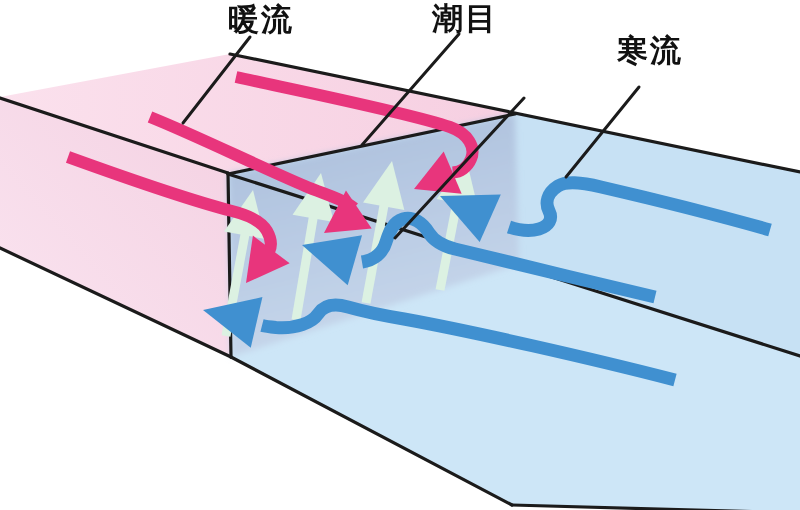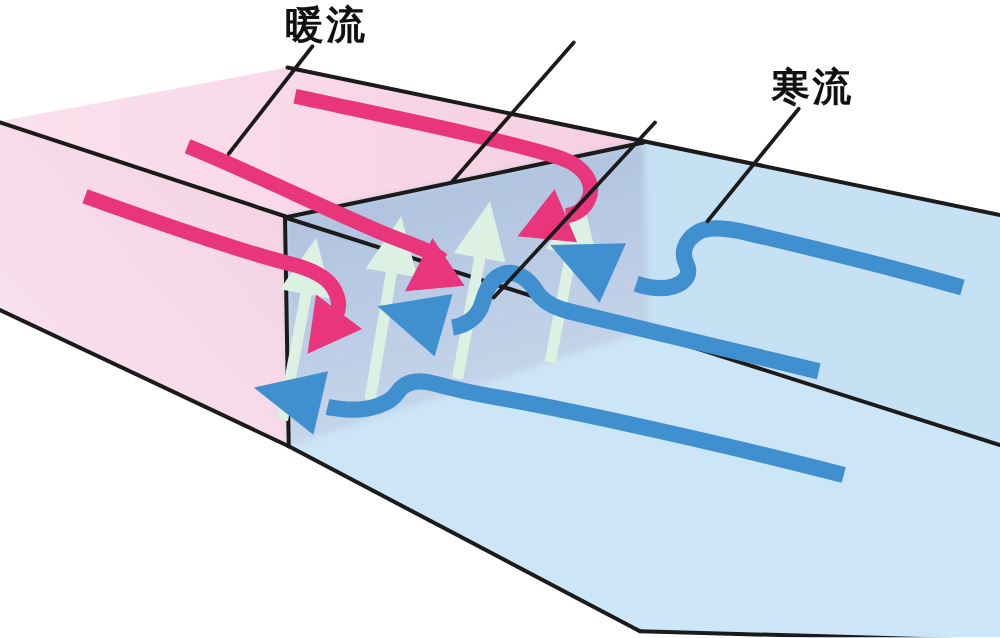--- a/index.html
+++ b/index.html
@@ -100,14 +100,15 @@
 
     <g stroke="var(--outline)" stroke-width="3" stroke-linecap="round">
       <line x1="250" y1="37" x2="183" y2="123"></line>
       <line x1="459" y1="34" x2="362" y2="145"></line>
       <line x1="524" y1="98" x2="395" y2="238"></line>
       <line x1="639" y1="87" x2="566" y2="177"></line>
     </g>
   </svg>
 
   <div class="lbl" style="left: 228px; top: 4px;">暖流</div>
-  <div class="lbl" style="left: 617px; top: 54px;">寒流</div>
+  <div class="lbl" style="left: 432px; top: 3px;">潮目</div>
+  <div class="lbl" style="left: 617px; top: 37px; font-family: Liberation Mono, monospace;">寒流</div>
 </div>
 
 </body></html>

